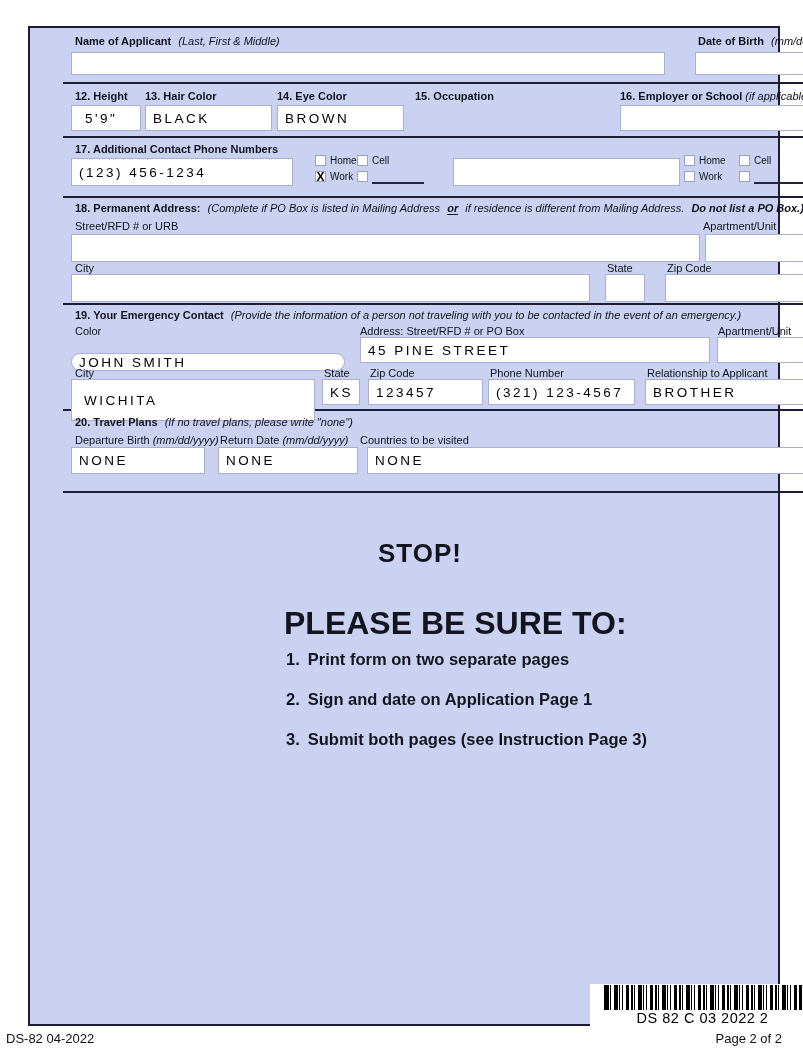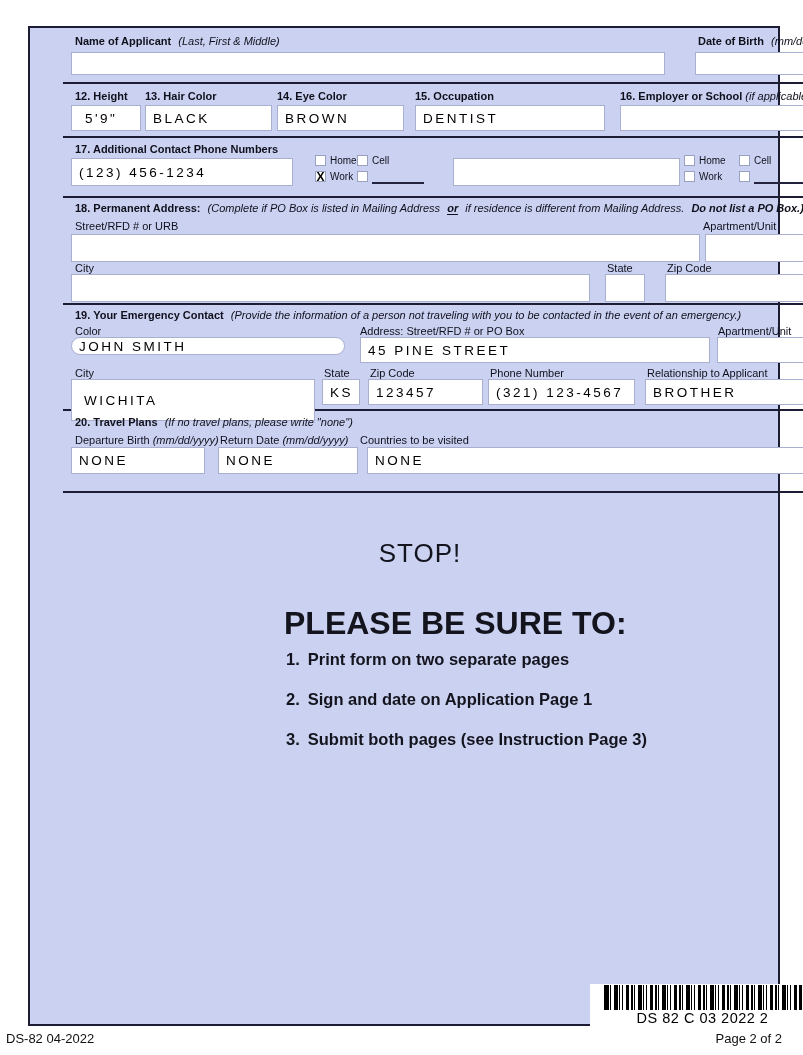--- a/index.html
+++ b/index.html
@@ -24,21 +24,21 @@
     color:#000;padding:0 0 0 7px;outline:none;
   }
   .cb{
     position:absolute;width:11px;height:11px;background:#ffffff;border:1px solid #9aa0c0;
     box-sizing:border-box;font-size:12px;font-weight:bold;line-height:10px;text-align:center;color:#000;
   }
   .cbl{position:absolute;font-size:10px;color:#10101c;white-space:nowrap;}
   .blank{position:absolute;border-bottom:2px solid #23233f;}
   .stop-title{
     position:absolute;left:0;top:45px;width:714px;text-align:center;
-    font-size:26px;font-weight:normal;color:#14141e;letter-spacing:1px;
+    font-size:26px;font-weight:bold;color:#14141e;letter-spacing:1px;
   }
   .notice-heading{
     position:absolute;left:221px;top:112px;font-size:32px;font-weight:bold;color:#14141e;
   }
   .notice-item{position:absolute;left:223px;font-size:16.5px;font-weight:bold;color:#14141e;}
   .notice-item .txt{margin-left:8px;}
   .barcode-box{
     position:absolute;left:527px;top:491px;width:225px;height:44px;background:#ffffff;
   }
   .bars{
@@ -75,21 +75,20 @@
     <div class="lbl b" style="left:82px;top:6px">13. Hair Color</div>
     <div class="lbl b" style="left:214px;top:6px">14. Eye Color</div>
     <div class="lbl b" style="left:352px;top:6px">15. Occupation</div>
     <div class="lbl" style="left:557px;top:6px">
       <span class="b">16. Employer or School</span>
       <span class="i">(if applicable)</span>
     </div>
     <input class="inp" style="left: 8px; top: 21px; width: 70px; height: 26px; padding-left: 13px;" readonly="" value="5'9&quot;">
     <input class="inp" style="left: 82px; top: 21px; width: 127px; height: 26px;" readonly="" value="BLACK">
     <input class="inp" style="left: 214px; top: 21px; width: 127px; height: 26px;" readonly="" value="BROWN">
-    <input class="inp" style="left: 352px; top: 21px; width: 190px; height: 26px;" readonly="" value="DENTIST">
     <input class="inp" style="left: 557px; top: 21px; width: 185px; height: 26px;" readonly="" value="">
   </div>
 
   <div class="row" style="top:110px;height:58px">
     <div class="lbl b" style="left:12px;top:5px">17. Additional Contact Phone Numbers</div>
 
     <input class="inp" style="left: 8px; top: 20px; width: 222px; height: 28px;" readonly="" value="(123) 456-1234">
 
     <div class="cb" style="left:252px;top:17px"></div>
     <div class="cbl" style="left:267px;top:17px">Home</div>
@@ -133,21 +132,21 @@
   </div>
 
   <div class="row" style="top:277px;height:104px">
     <div class="lbl" style="left:12px;top:4px">
       <span class="b">19. Your Emergency Contact</span>
       <span class="i sp">(Provide the information of a person not traveling with you to be contacted in the event of an emergency.)</span>
     </div>
     <div class="lbl" style="left:12px;top:20px">Color</div>
     <div class="lbl" style="left:297px;top:20px">Address: Street/RFD # or PO Box</div>
     <div class="lbl" style="left:655px;top:20px">Apartment/Unit</div>
-    <input class="inp" style="left: 8px; top: 32px; width: 274px; height: 18px; border-radius: 9px;" readonly="" value="JOHN SMITH">
+    <input class="inp" style="left: 8px; top: 48px; width: 274px; height: 18px; border-radius: 9px;" readonly="" value="JOHN SMITH">
     <input class="inp" style="left: 297px; top: 32px; width: 350px; height: 26px;" readonly="" value="45 PINE STREET">
     <input class="inp" style="left: 654px; top: 32px; width: 88px; height: 26px;" readonly="" value="">
     <div class="lbl" style="left:12px;top:62px">City</div>
     <div class="lbl" style="left:261px;top:62px">State</div>
     <div class="lbl" style="left:307px;top:62px">Zip Code</div>
     <div class="lbl" style="left:427px;top:62px">Phone Number</div>
     <div class="lbl" style="left:584px;top:62px">Relationship to Applicant</div>
     <input class="inp" style="left: 8px; top: 74px; width: 244px; height: 42px; padding-left: 12px;" readonly="" value="WICHITA">
     <input class="inp" style="left: 259px; top: 74px; width: 38px; height: 26px;" readonly="" value="KS">
     <input class="inp" style="left: 305px; top: 74px; width: 115px; height: 26px;" readonly="" value="123457">

